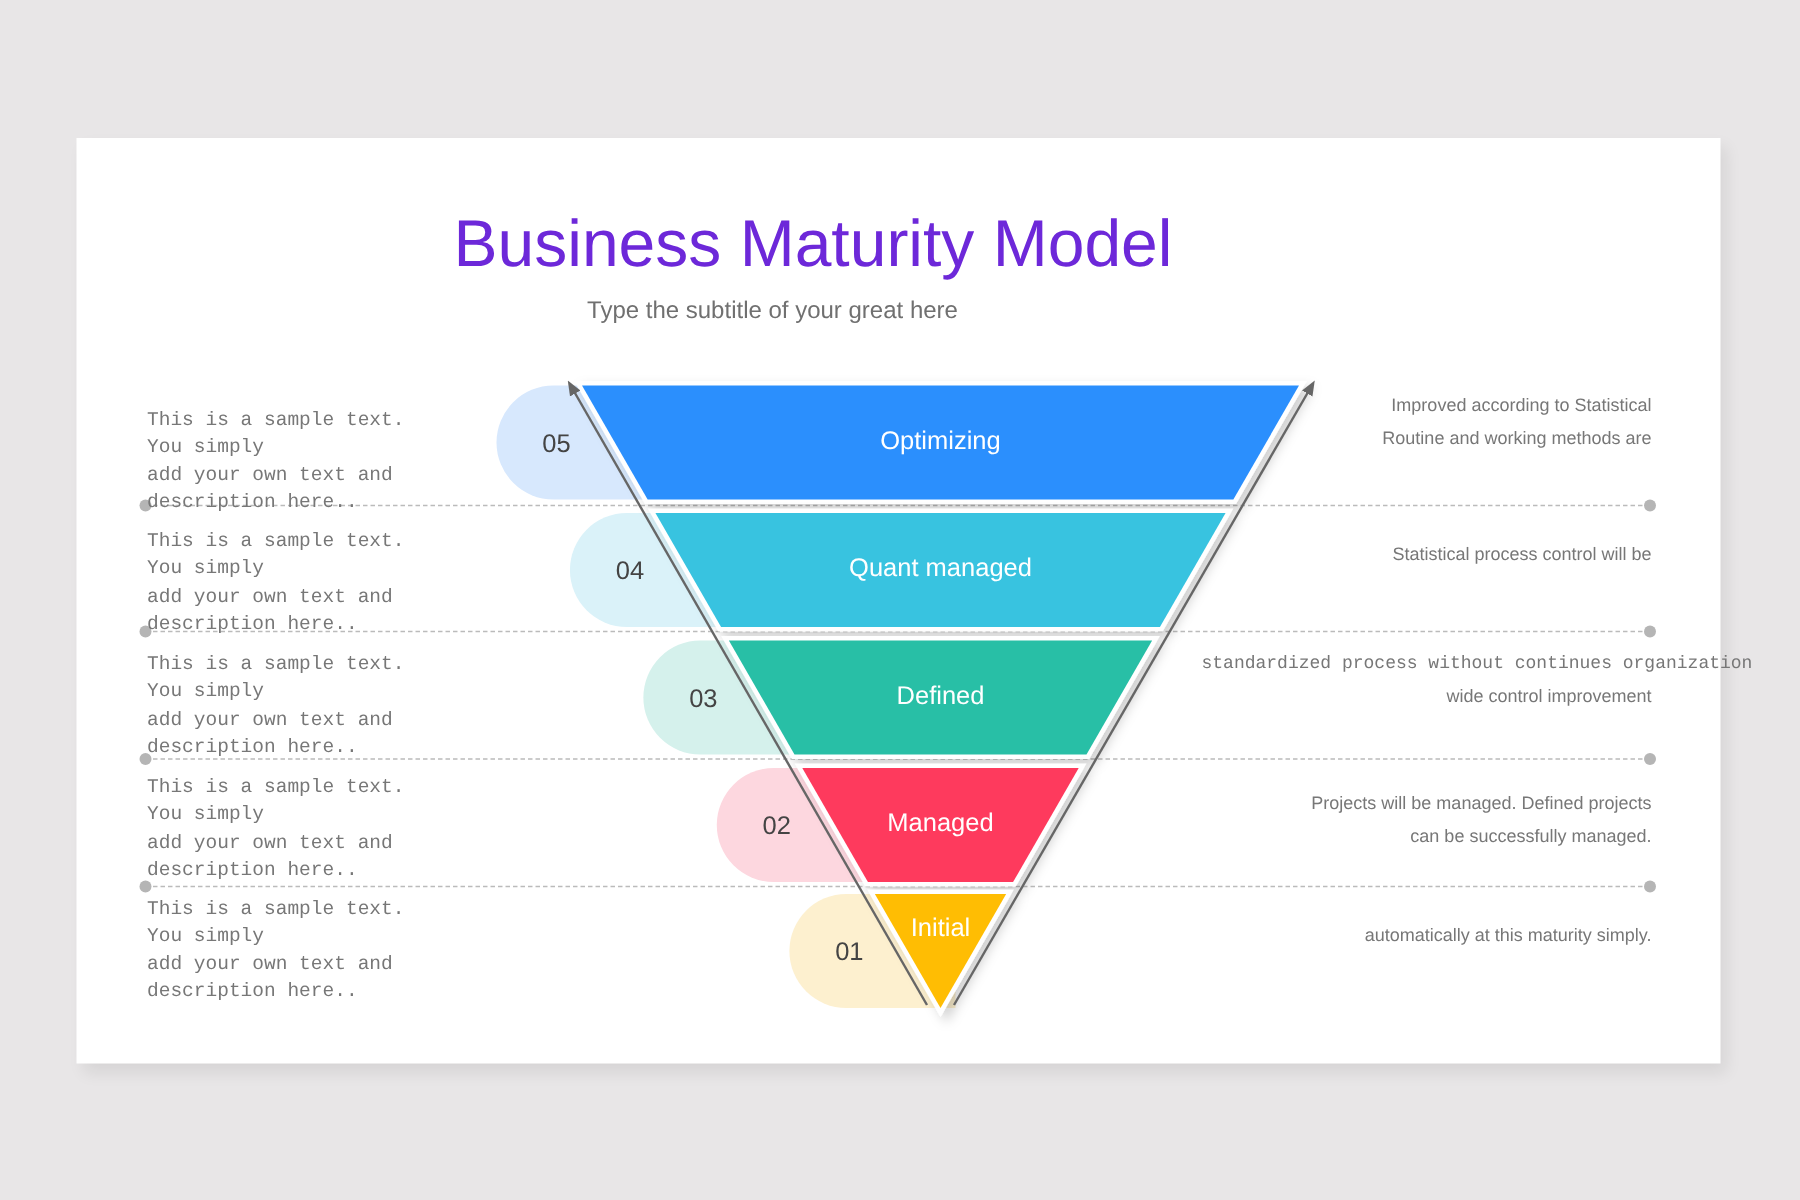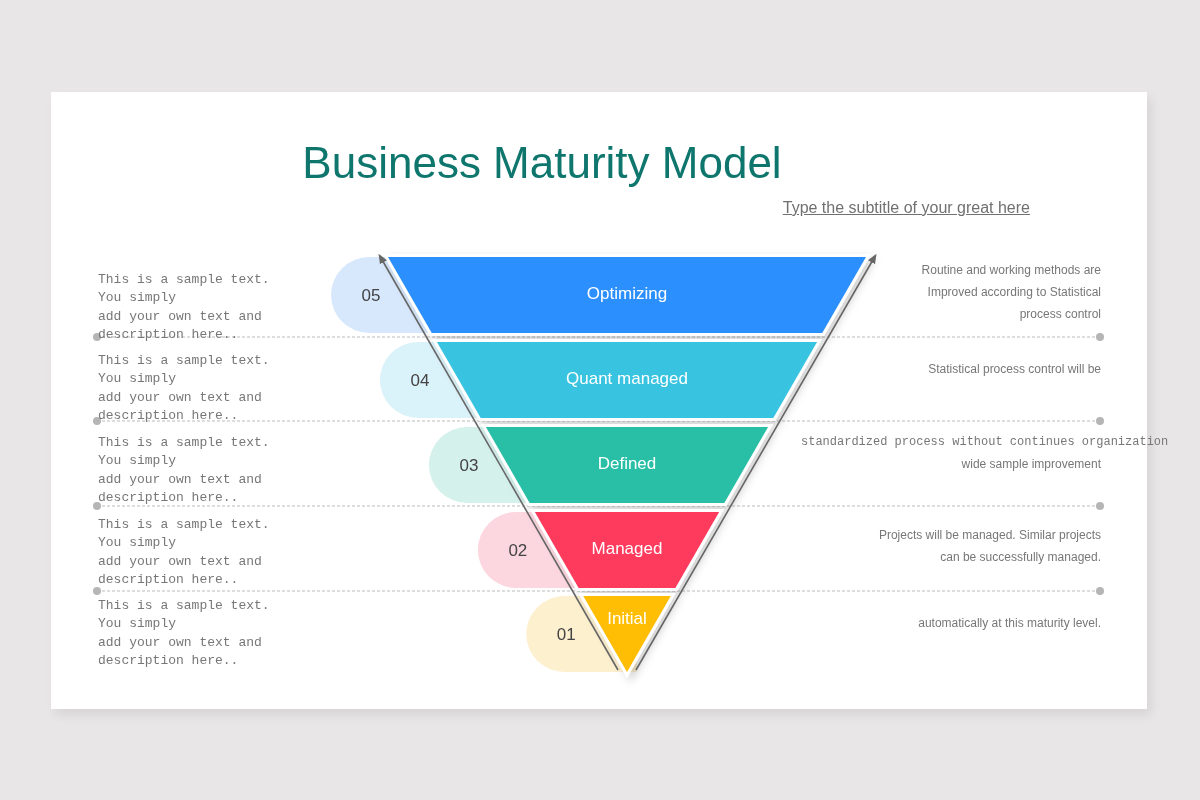--- a/index.html
+++ b/index.html
@@ -15,31 +15,30 @@
       left: 51px; top: 92px;
       width: 1096px; height: 617px;
       background: #ffffff;
       box-shadow: 4px 6px 10px rgba(0,0,0,0.08);
     }
     .title {
       position: absolute;
       left: 0; top: 138px; width: 1084px;
       text-align: center;
       font-size: 44px;
-      color: #0f766e;
+      color: #6d28d9;
       font-family: "Liberation Sans", sans-serif;
       letter-spacing: 0px;
     }
     .subtitle {
       position: absolute;
       left: 0; top: 199px; width: 1030px;
-      text-align: right;
+      text-align: center;
       font-size: 16px;
       color: #707070;
-      text-decoration: underline;
     }
     svg.diagram {
       position: absolute; left: 0; top: 0;
     }
     .left-text {
       position: absolute;
       left: 98px; width: 200px;
       font-size: 13px;
       line-height: 18.4px;
       color: #777777;
@@ -154,31 +153,30 @@
       <div>description here..</div>
     </div>
     <div class="left-text" style="top: 597px;">
       <div>This is a sample text. You simply</div>
       <div>add your own text and</div>
       <div>description here..</div>
     </div>
   </div>
 <div id="right-texts">
     <div class="right-text" style="top: 259px;">
+      <div style="white-space: pre;">Improved according to Statistical</div>
       <div style="white-space: pre;">Routine and working methods are</div>
-      <div style="white-space: pre;">Improved according to Statistical</div>
-      <div style="white-space: pre;">process control</div>
     </div>
     <div class="right-text" style="top: 358px; text-align: right;">
       <div style="white-space: pre;">Statistical process control will be</div>
     </div>
     <div class="right-text" style="top: 431px;">
       <div style="white-space: pre; font-family: Liberation Mono, monospace;">standardized process without continues organization</div>
-      <div style="white-space: pre;">wide sample improvement</div>
+      <div style="white-space: pre;">wide control improvement</div>
     </div>
     <div class="right-text" style="top: 524px;">
-      <div style="white-space: pre;">Projects will be managed. Similar projects</div>
+      <div style="white-space: pre;">Projects will be managed. Defined projects</div>
       <div style="white-space: pre;">can be successfully managed.</div>
     </div>
     <div class="right-text" style="top: 612px;">
-      <div style="white-space: pre;">automatically at this maturity level.</div>
+      <div style="white-space: pre;">automatically at this maturity simply.</div>
     </div>
   </div>
 
 </body></html>

